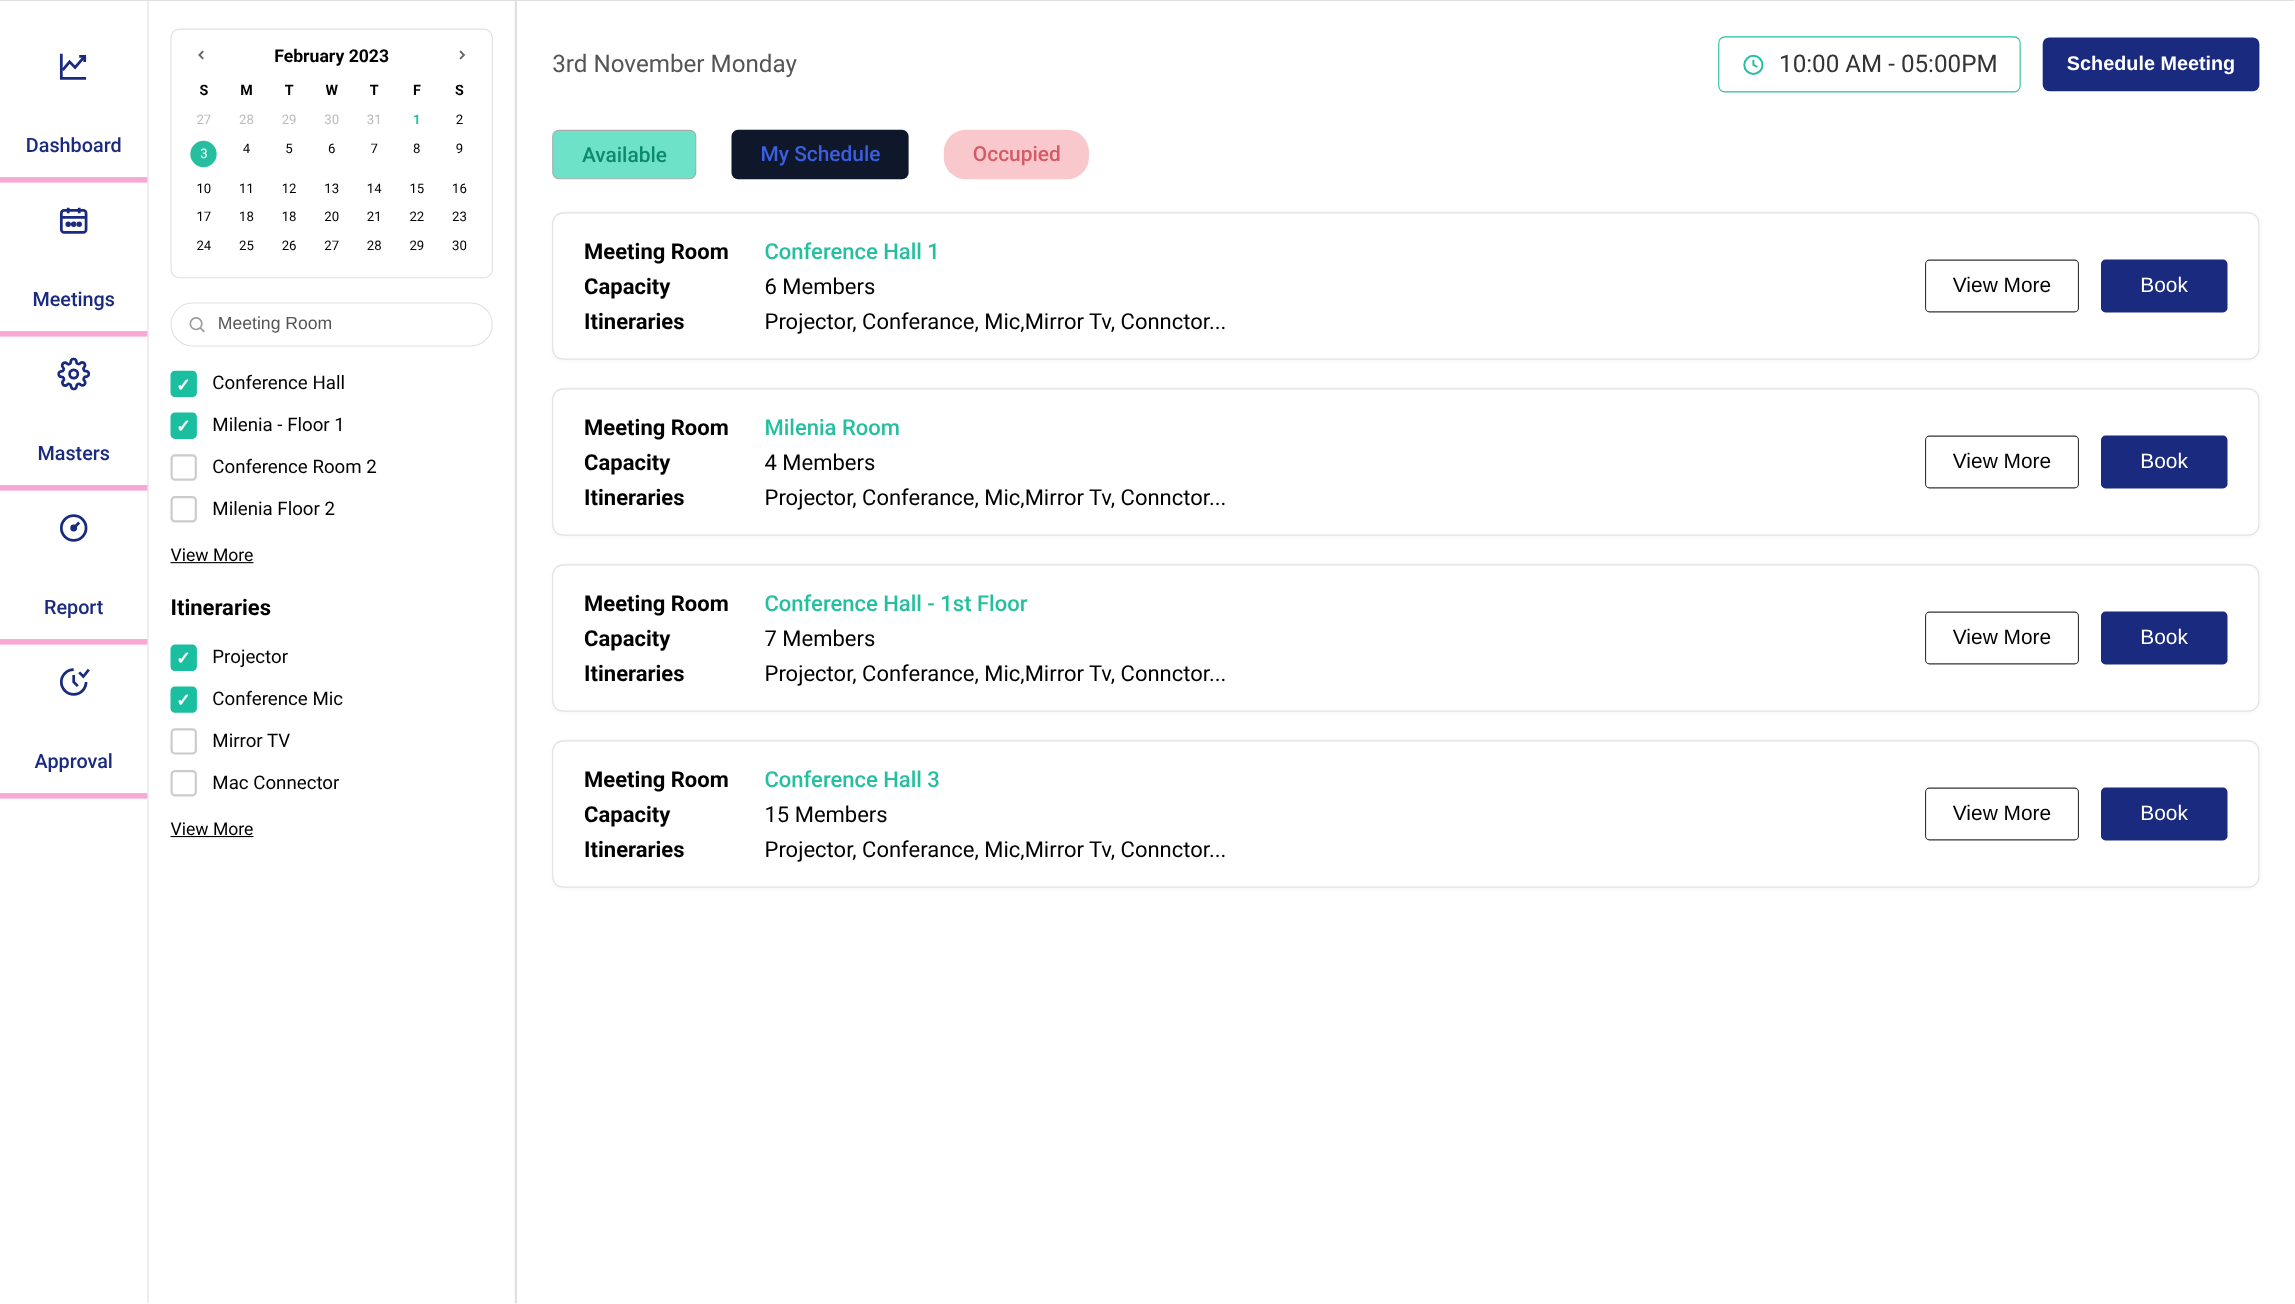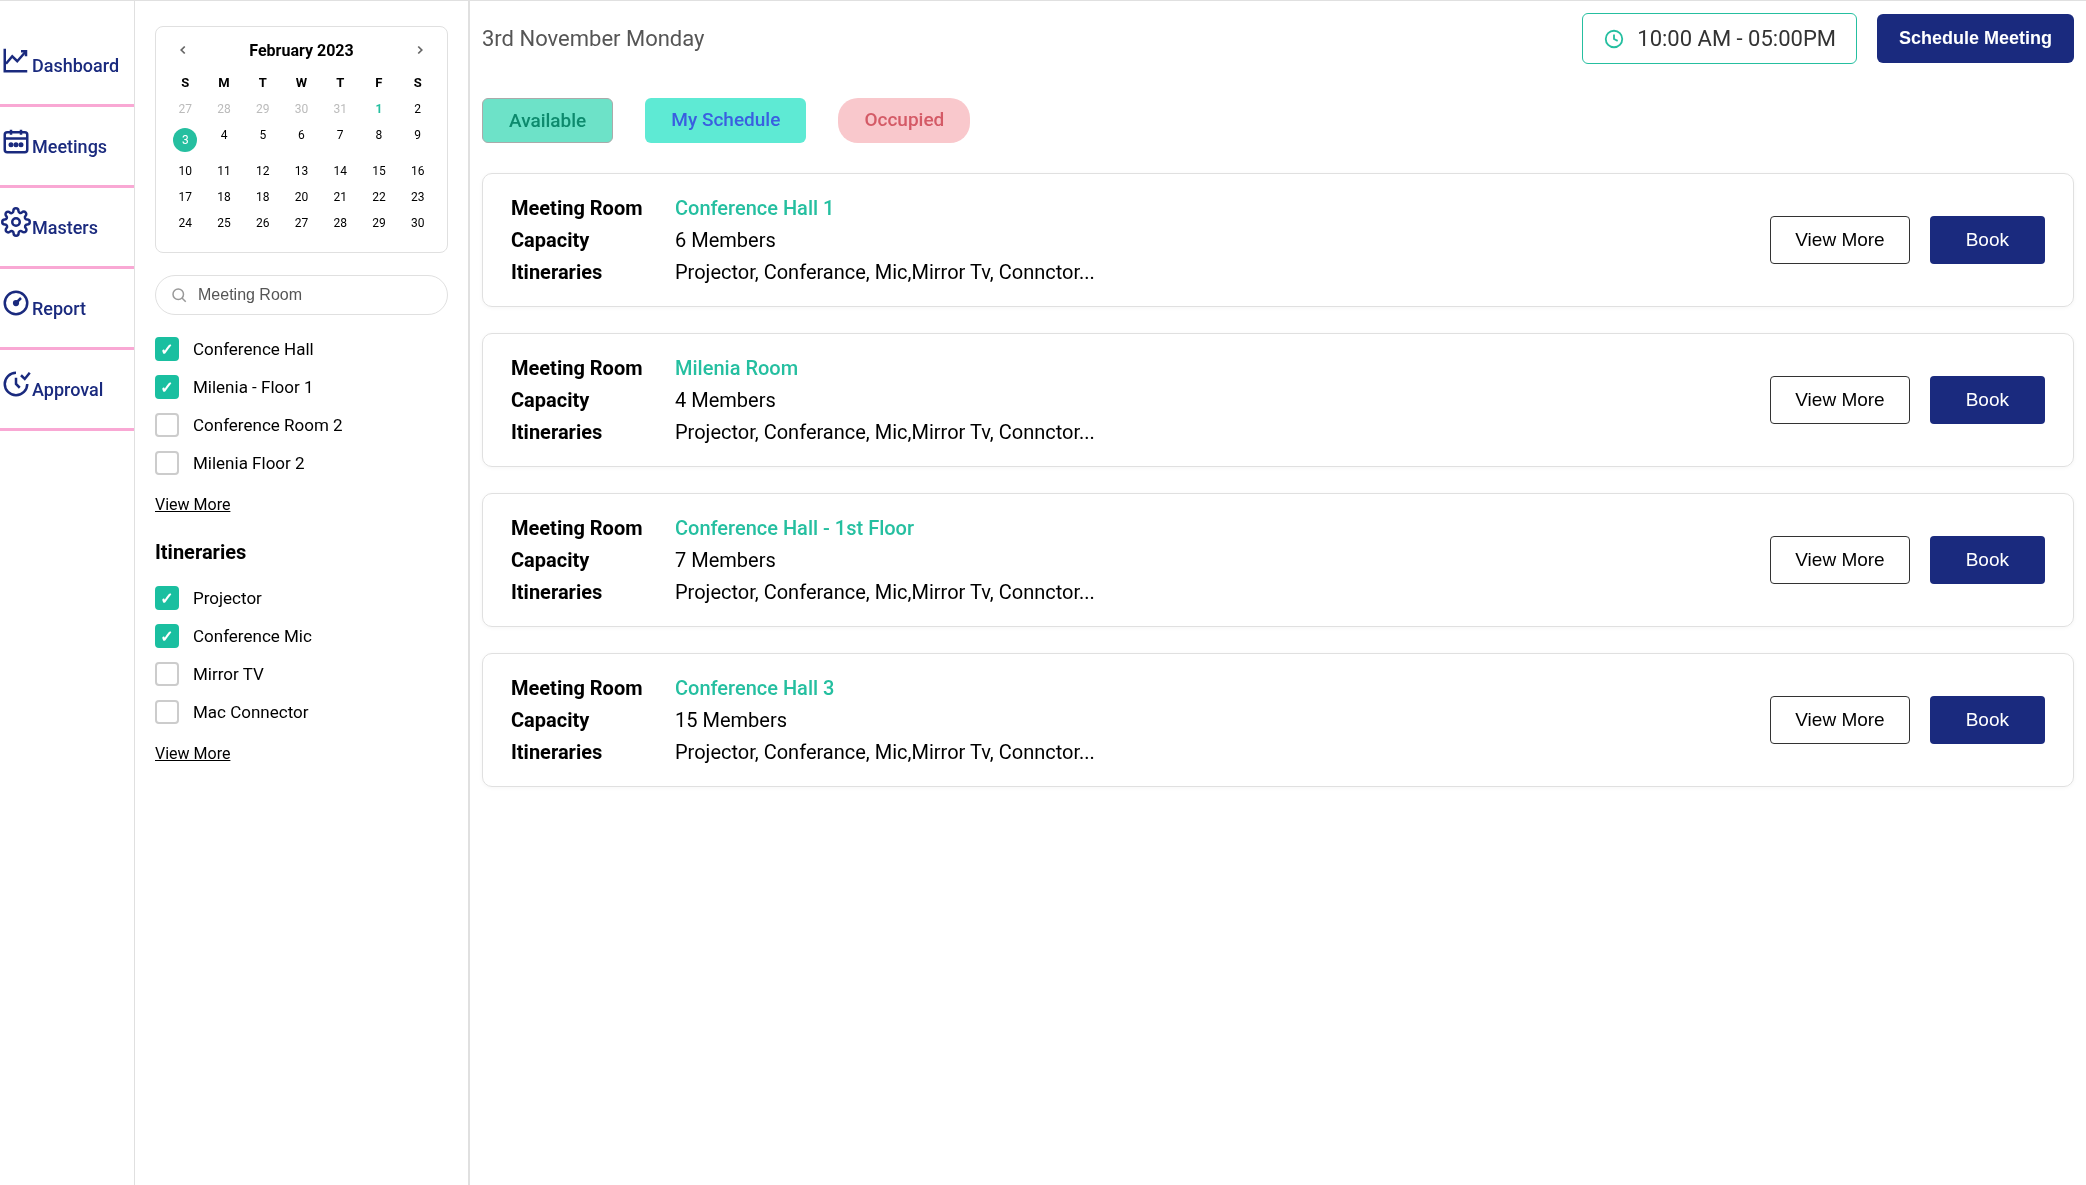--- a/index.html
+++ b/index.html
@@ -2,21 +2,21 @@
 <html><head>
 <meta charset="utf-8">
 <style>
 * { box-sizing: border-box; margin: 0; padding: 0; }
 body { font-family: -apple-system, BlinkMacSystemFont, 'Segoe UI', Roboto, sans-serif; background: #fff; color: #000; }
 
 .app { display: flex; height: 100vh; border-top: 1px solid #e0e0e0; }
 
 
 .nav { width: 135px; border-right: 1px solid #e0e0e0; padding-top: 25px; }
-.nav-item { display: flex; align-items: center; padding: 18px 0; border-bottom: 3px solid #f9a8d4; cursor: pointer; color: #1a2a7e; }
+.nav-item { display: flex; flex-direction: column; align-items: center; padding: 18px 0; border-bottom: 5px solid #f9a8d4; cursor: pointer; color: #1a2a7e; gap: 36px; }
 .nav-item .icon { width: 32px; height: 32px; margin-bottom: 10px; display: flex; align-items: center; justify-content: center; }
 .nav-item .label { font-size: 18px; font-weight: 500; }
 
 
 .filters { width: 335px; border-right: 2px solid #e0e0e0; padding: 25px 20px 20px 20px; }
 .calendar { border: 1px solid #e0e0e0; border-radius: 8px; padding: 12px 10px 16px 10px; }
 .cal-header { display: flex; align-items: center; justify-content: space-between; padding: 0 6px 8px 6px; }
 .cal-nav { width: 22px; height: 22px; display: flex; align-items: center; justify-content: center; cursor: pointer; color: #666; }
 .cal-title { font-weight: 700; font-size: 16px; }
 .cal-grid { display: grid; grid-template-columns: repeat(7, 1fr); text-align: center; }
@@ -34,32 +34,32 @@
 .filter-row { display: flex; align-items: center; gap: 14px; margin: 14px 0; }
 .chk { width: 24px; height: 24px; border: 2px solid #1abfa0; border-radius: 4px; display: flex; align-items: center; justify-content: center; cursor: pointer; }
 .chk.checked { background: #1abfa0; }
 .chk.checked::after { content: '✓'; color: #fff; font-size: 16px; font-weight: 700; }
 .chk.unchecked { border-color: #ccc; }
 .filter-label { font-size: 17px; }
 .view-more { font-size: 16px; text-decoration: underline; cursor: pointer; margin-top: 6px; display: inline-block; }
 .section-title { font-size: 20px; font-weight: 700; margin-top: 26px; margin-bottom: 4px; }
 
 
-.main { flex: 1; padding: 12px; }
+.main { flex: 1; padding: 32px; }
 .topbar { display: flex; align-items: center; justify-content: space-between; }
 .date-title { font-size: 22px; color: #555; }
 .top-actions { display: flex; gap: 20px; align-items: center; }
 .time-pill { border: 1.5px solid #25bfa0; border-radius: 6px; padding: 12px 20px; display: flex; align-items: center; gap: 12px; color: #333; font-size: 22px; }
 .time-pill svg { color: #25bfa0; }
 .schedule-btn { background: #1a2a7e; color: #fff; border: none; border-radius: 6px; padding: 14px 22px; font-size: 18px; font-weight: 600; cursor: pointer; }
 
 .tabs { display: flex; gap: 32px; margin-top: 34px; margin-bottom: 30px; }
 .tab { padding: 10px 26px; border-radius: 6px; font-size: 19px; font-weight: 500; cursor: pointer; }
 .tab.available { background: #6de2c8; color: #0d8a6d; border: 1px solid #aaa; }
-.tab.my { background: #5eead4; color: #3a5fe0; }
+.tab.my { background: #0f172a; color: #3a5fe0; }
 .tab.occupied { background: #f9c8cc; color: #d45a66; border-radius: 20px; }
 
 .room-card { border: 1px solid #e0e0e0; border-radius: 10px; padding: 22px 28px; margin-bottom: 26px; display: flex; align-items: center; justify-content: space-between; box-shadow: 0 1px 4px rgba(0,0,0,0.04); }
 .room-info { display: grid; grid-template-columns: 150px auto; row-gap: 8px; column-gap: 14px; }
 .room-info .key { font-size: 20px; font-weight: 700; }
 .room-info .val { font-size: 20px; }
 .room-info .val.name { color: #25bfa0; font-weight: 500; }
 .room-actions { display: flex; gap: 20px; }
 .btn-outline { border: 1px solid #333; background: #fff; padding: 12px 24px; font-size: 19px; border-radius: 4px; cursor: pointer; }
 .btn-primary { border: none; background: #1a2a7e; color: #fff; padding: 12px 36px; font-size: 19px; border-radius: 4px; cursor: pointer; }

